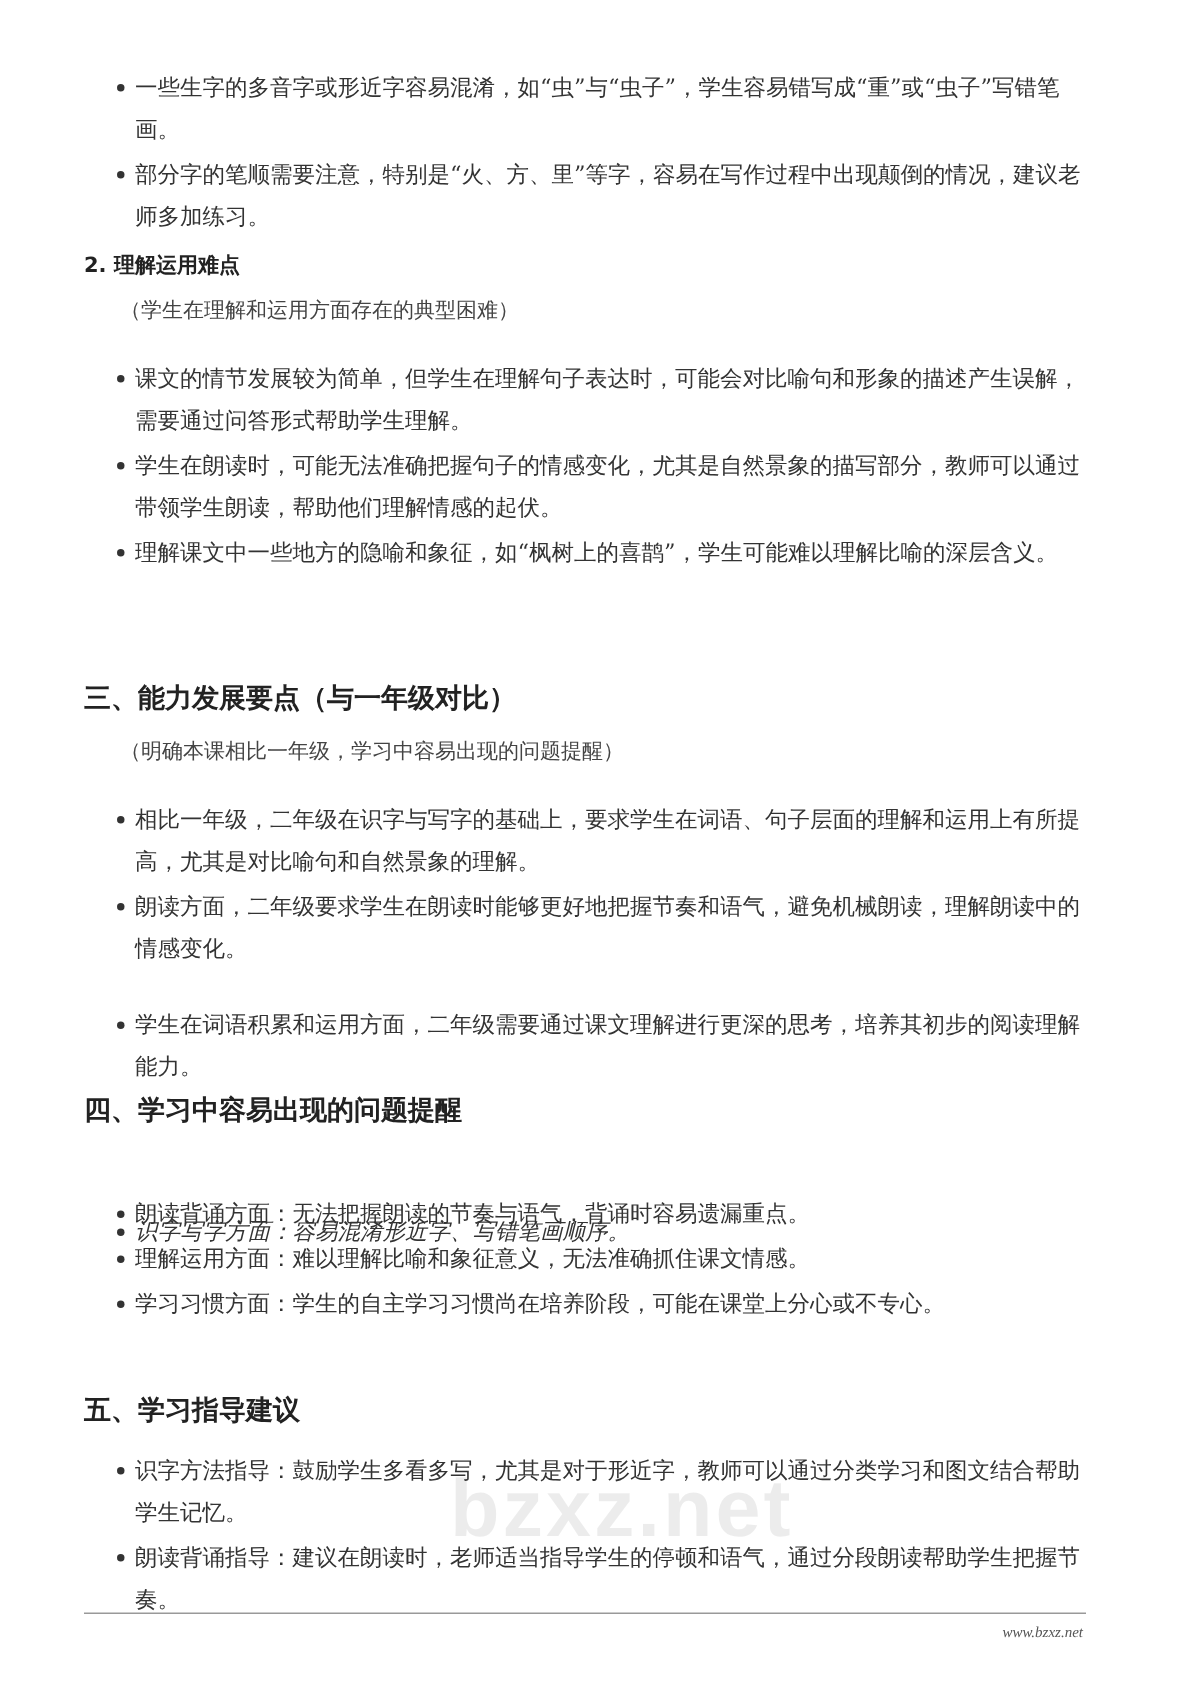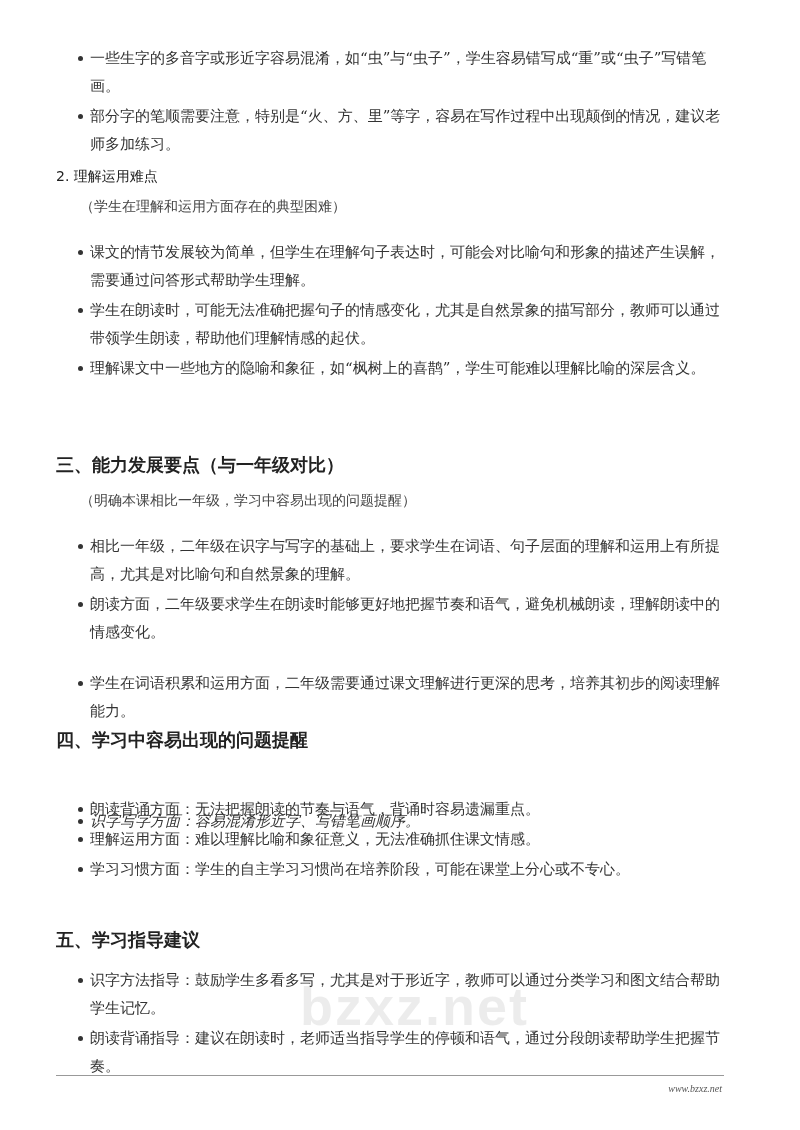--- a/index.html
+++ b/index.html
@@ -14,21 +14,21 @@
       font-size: 15px; line-height: 28px; color: #333;
       padding-left: 12px;
     }
     .bullet::before {
       content: ""; position: absolute; left: 0; top: 12px;
       width: 5px; height: 5px; border-radius: 50%; background: #333;
     }
     .subhead {
       position: absolute; left: 56px;
       font-family: "DejaVu Sans", "Liberation Sans", sans-serif;
-      font-weight: normal; font-size: 14px; color: #222;
+      font-weight: bold; font-size: 14px; color: #222;
     }
     .h2 {
       position: absolute; left: 56px;
       font-family: "DejaVu Sans", "Liberation Sans", sans-serif;
       font-weight: bold; font-size: 18px; color: #222;
     }
     .note {
       position: absolute; left: 80px; font-size: 14px; color: #444;
     }
     .rule {

